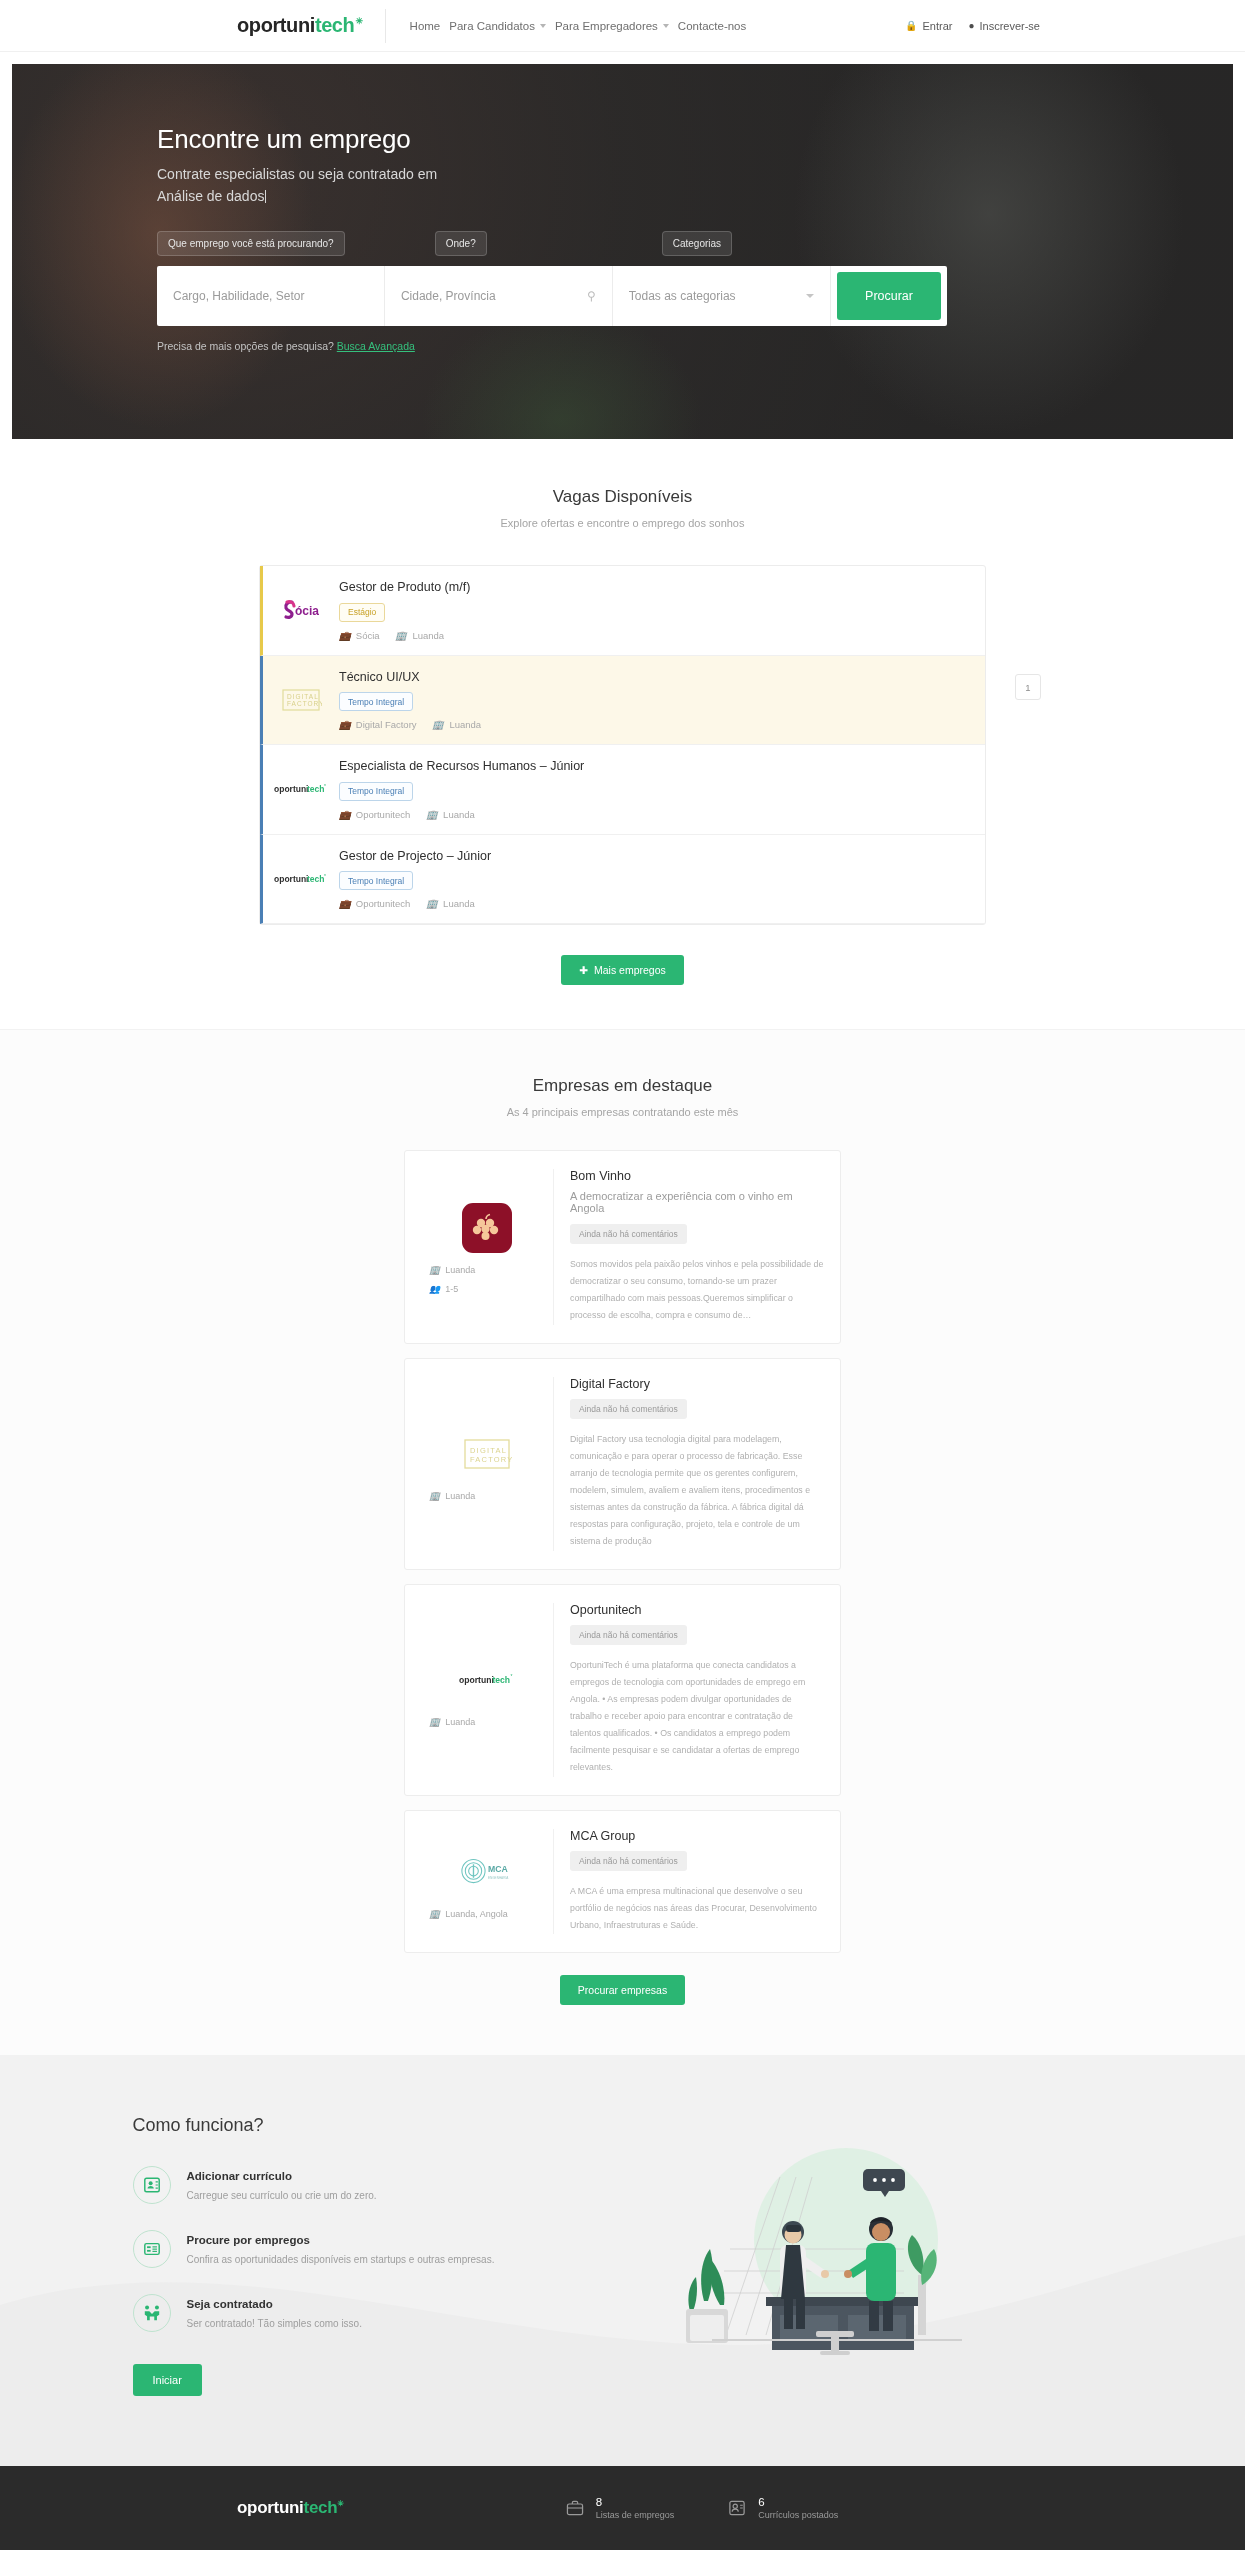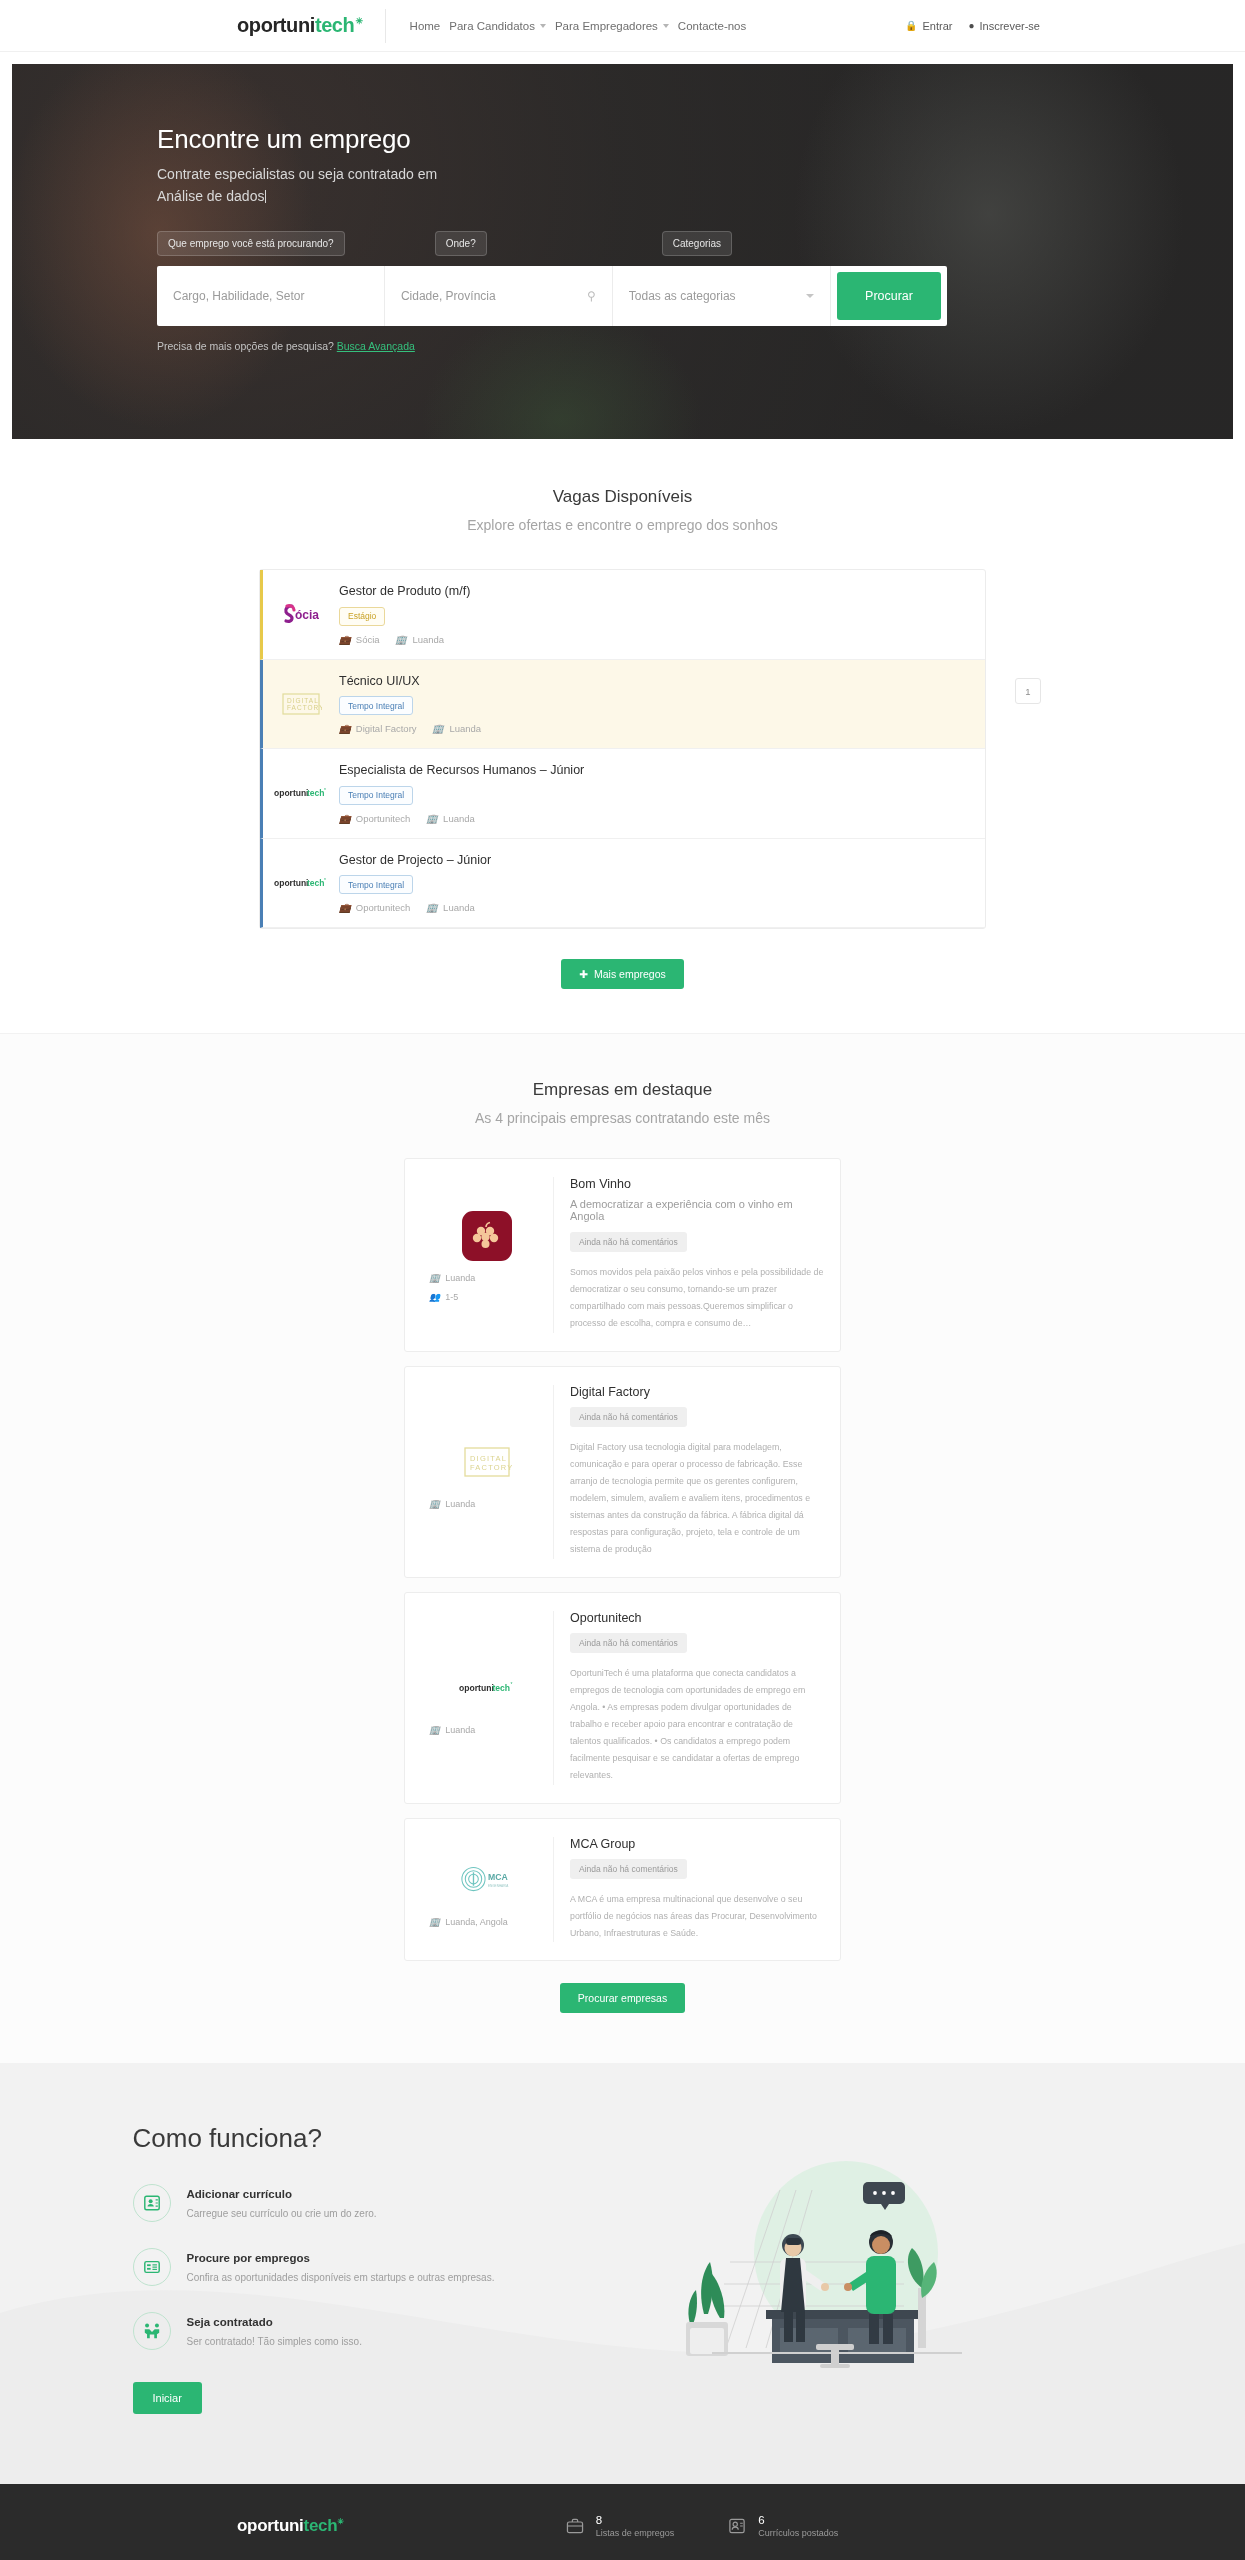--- a/index.html
+++ b/index.html
@@ -93,21 +93,21 @@
   .btn-search {
     background: #2bb673; color: #fff; border: 0; font-size: 12.5px;
     width: 104px; margin: 6px; border-radius: 3px; cursor: pointer;
     font-family: inherit; font-weight: 400;
   }
   .adv { margin-top: 14px; font-size: 10.5px; color: #c3c3c3; }
   .adv a { color: #35c07d; text-decoration: underline; cursor: pointer; }
 
   
   .sec-title { text-align: center; font-size: 17px; color: #3a3a3a; font-weight: 400; }
-  .sec-sub { text-align: center; font-size: 14px; color: #a5a5a5; margin-top: 10px; font-weight: 300; }
+  .sec-sub { text-align: center; font-size: 11px; color: #a5a5a5; margin-top: 10px; font-weight: 300; }
 
   .jobs-sec { padding: 48px 0 44px; background: #fff; }
   .jobs-list {
     width: 727px; margin: 36px auto 0;
     border: 1px solid #ececec; border-radius: 3px; background: #fff;
     position: relative;
   }
   .job {
     display: flex; align-items: center; gap: 0;
     padding: 14px 0 14px 0; border-bottom: 1px solid #f0f0f0;
@@ -157,21 +157,21 @@
     display: inline-block; background: #efefef; color: #9a9a9a;
     font-size: 8.5px; padding: 5px 9px; border-radius: 3px; margin-bottom: 12px;
   }
   .comp-desc { font-size: 8.8px; color: #b0b0b0; line-height: 1.95; font-weight: 300; }
 
   
   .how-sec { background: #f2f2f2; padding: 60px 0 70px; position: relative; overflow: hidden; }
   .how-wave { position: absolute; left: 0; right: 0; top: 130px; height: 300px; }
   .how-inner { position: relative; width: 1000px; margin: 0 auto; display: flex; }
   .how-left { width: 420px; padding-left: 10px; }
-  .how-h2 { font-size: 26px; color: #3a3a3a; font-weight: 400; margin-bottom: 30px; }
+  .how-h2 { font-size: 18px; color: #3a3a3a; font-weight: 400; margin-bottom: 30px; }
   .step { display: flex; gap: 16px; margin-bottom: 26px; align-items: flex-end; }
   .step-ico {
     width: 38px; height: 38px; border-radius: 50%; border: 1px solid #bfe3cf;
     display: flex; align-items: center; justify-content: center; flex: 0 0 38px; background: transparent;
   }
   .step-t { font-size: 11.5px; color: #333; font-weight: 700; margin-bottom: 6px; margin-top: 4px; }
   .step-d { font-size: 10px; color: #9e9e9e; line-height: 1.6; font-weight: 300; }
   .btn-iniciar { background: #2bb673; color: #fff; border: 0; border-radius: 3px; font-size: 11px; padding: 10px 20px; cursor: pointer; font-family: inherit; margin-top: 6px; }
   .how-right { flex: 1; display: flex; align-items: center; justify-content: center; }
 

